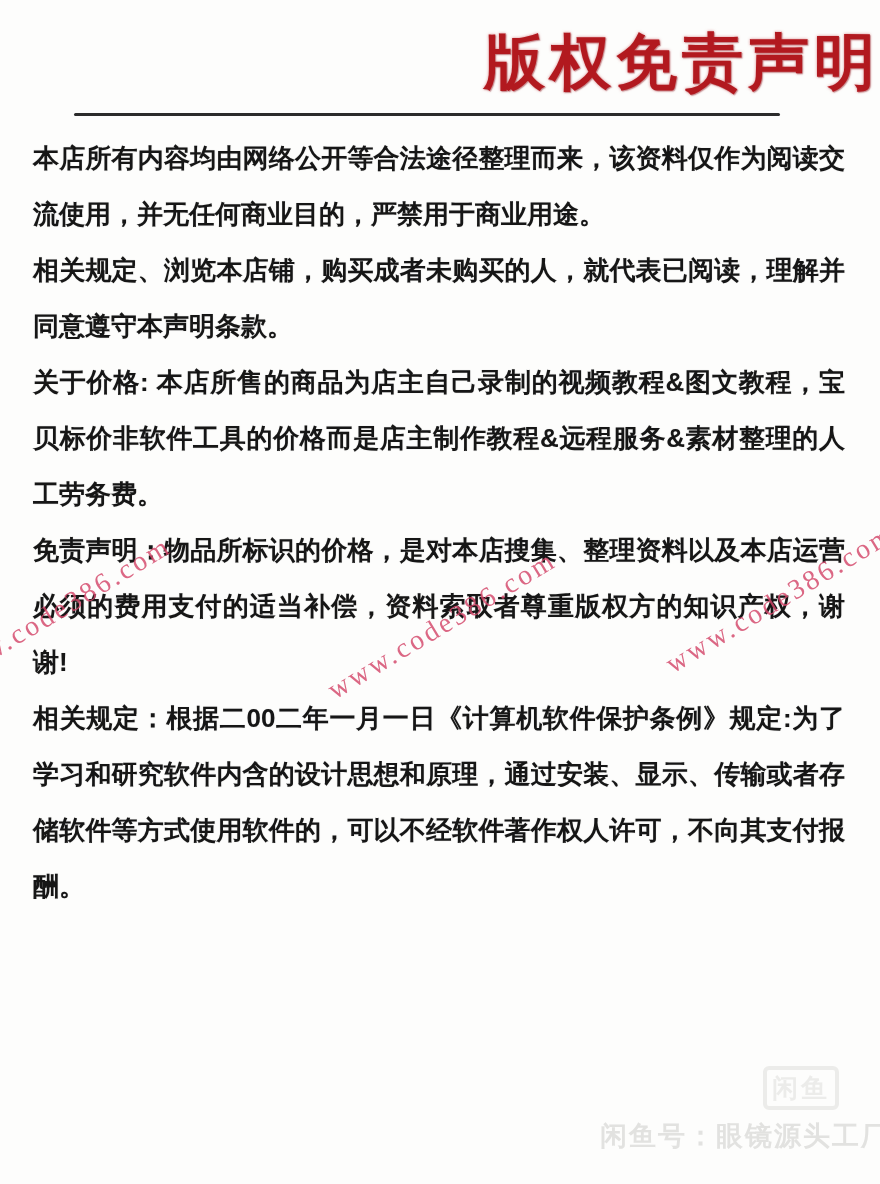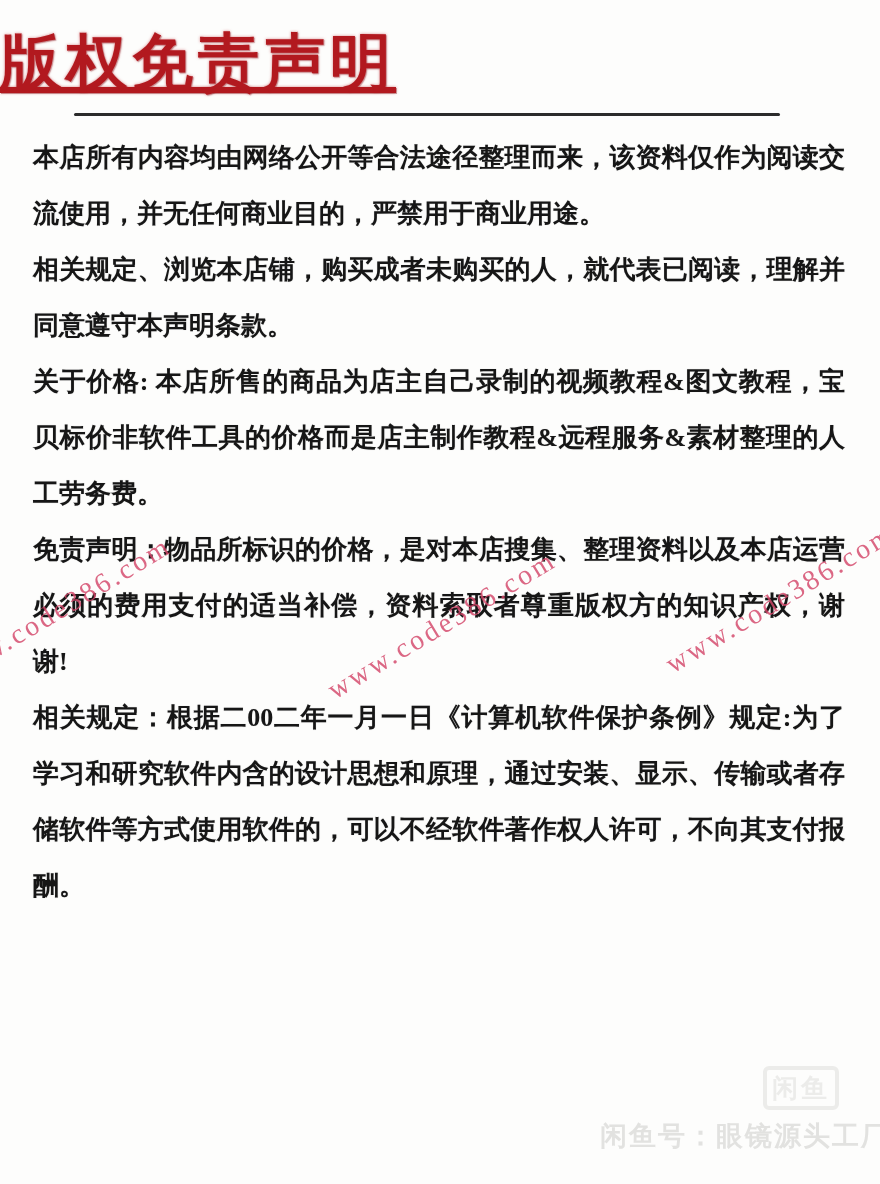--- a/index.html
+++ b/index.html
@@ -15,28 +15,27 @@
     overflow: hidden;
     font-family: "Liberation Sans", "DejaVu Sans", sans-serif;
   }
 
   
   .title {
     position: absolute;
     top: 22px;
     left: 0;
     width: 100%;
-    text-align: left;
+    text-align: right;
     font-size: 61px;
     font-weight: bold;
     letter-spacing: 5px;
     color: #b2191f;
     text-shadow: 0 0 3px rgba(186, 28, 36, 0.55), 1px 1px 1px rgba(110, 10, 14, 0.35);
     white-space: nowrap;
-    text-decoration: underline;
   }
   .title-rule {
     position: absolute;
     top: 113px;
     left: 74px;
     width: 706px;
     height: 3px;
     background: #2b2b2b;
     border-radius: 2px;
   }
@@ -50,21 +49,20 @@
     font-size: 26px;
     font-weight: 600;
     line-height: 56px;
     color: #161616;
     text-align: justify;
     text-shadow: 0 0 1px rgba(40, 40, 40, 0.25);
   }
   .body-text p {
     margin: 0;
     padding: 0;
-    font-family: Liberation Serif, serif;
   }
 
   
   .wm {
     position: absolute;
     font-family: "Liberation Serif", "DejaVu Serif", serif;
     font-size: 28px;
     letter-spacing: 3px;
     color: #d4476a;
     opacity: 0.82;

